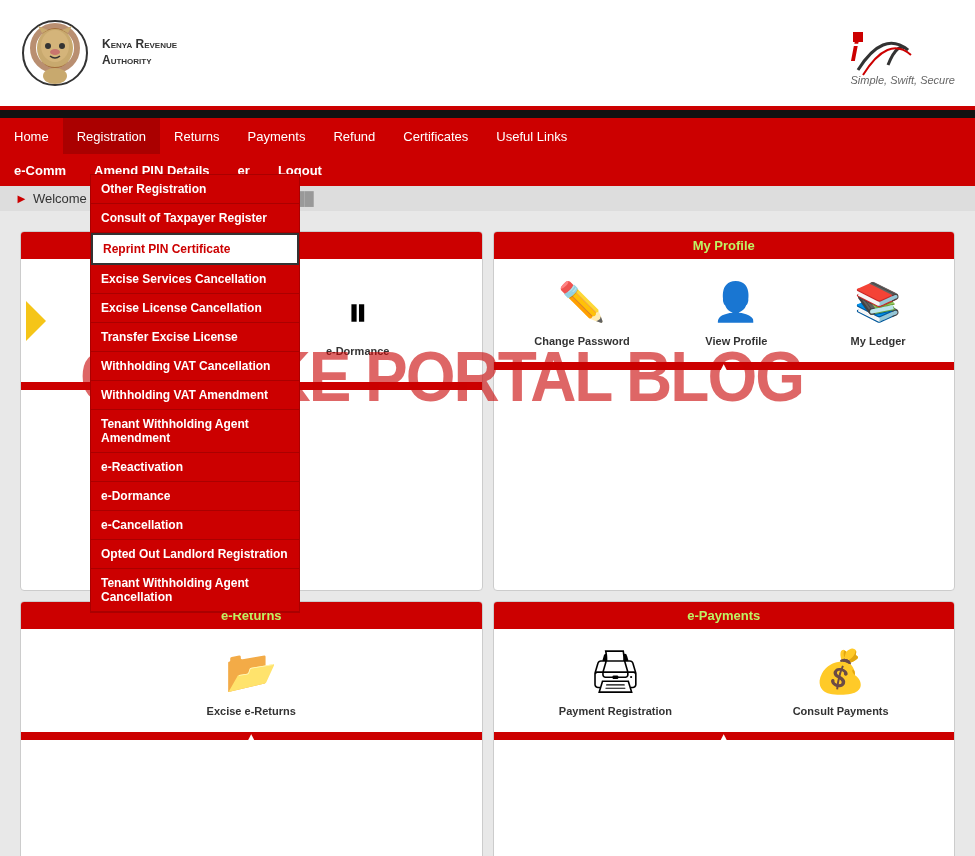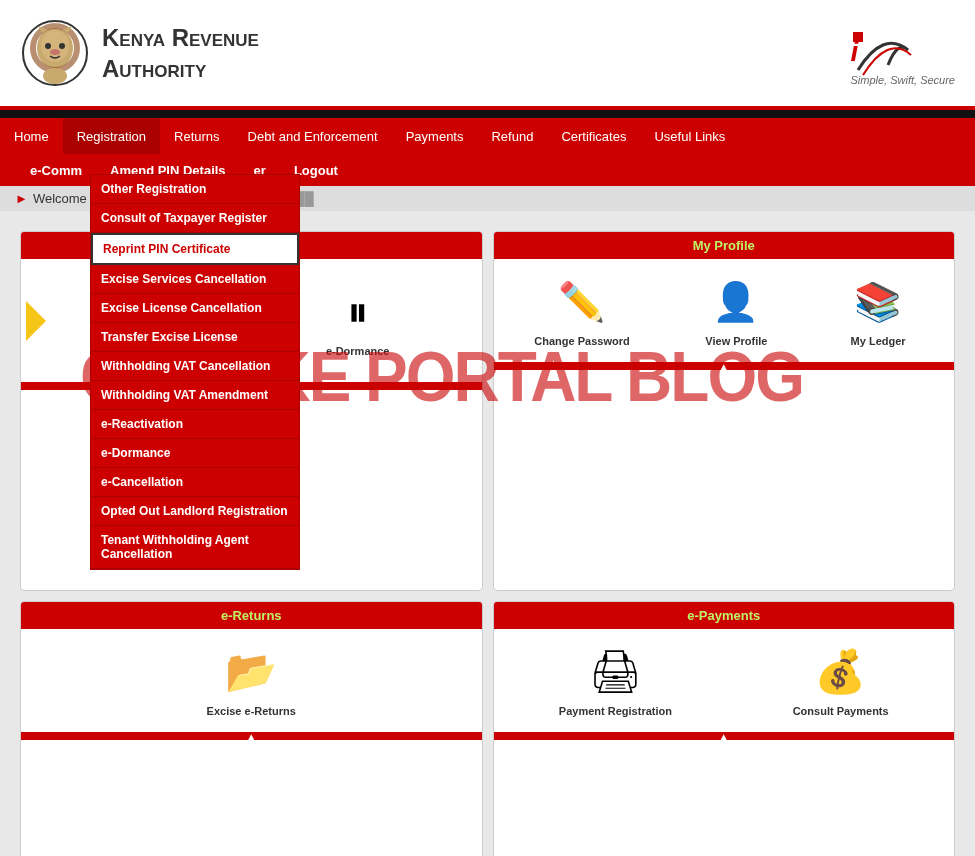--- a/index.html
+++ b/index.html
@@ -12,21 +12,21 @@
     .itax-logo { text-align: right; }
 
     
     .black-bar { background: #111; height: 8px; }
 
     
     nav { background: #c00; display: flex; align-items: center; height: 36px; position: relative; z-index: 100; }
     nav a { color: white; text-decoration: none; padding: 8px 14px; font-size: 13px; font-weight: normal; height: 36px; display: flex; align-items: center; white-space: nowrap; }
 
     
-    .nav2 { background: #c00; display: flex; align-items: center; height: 32px; padding-left: 16px; }
+    .nav2 { background: #c00; display: flex; align-items: center; height: 32px; padding-left: 0; }
     .nav2 a { color: white; text-decoration: none; padding: 0 14px; font-size: 13px; font-weight: bold; height: 32px; display: flex; align-items: center; }
 
     
     .dropdown-menu { position: absolute; top: 36px; left: 90px; background: #c00; width: 210px; z-index: 200; border: 1px solid #a00; margin-top: 20px; }
     .dropdown-menu a { color: white; text-decoration: none; display: block; padding: 7px 10px; font-size: 12px; font-weight: bold; border-bottom: 1px solid #a00; }
     .dropdown-menu a.highlighted { background: white; color: #c00; border: 2px solid #333; }
     .welcome-bar { background: #ddd; padding: 5px 15px; font-size: 13px; color: #333; display: flex; align-items: center; gap: 5px; }
     .welcome-bar .arrow { color: #c00; font-weight: bold; }
 
     
@@ -68,21 +68,21 @@
         <circle cx="28" cy="28" r="3" fill="#333"></circle>
         <circle cx="42" cy="28" r="3" fill="#333"></circle>
         <ellipse cx="35" cy="34" rx="5" ry="3" fill="#c8756e"></ellipse>
         <path d="M30 38 Q35 42 40 38" stroke="#333" stroke-width="1.5" fill="none"></path>
 
         <polygon points="22,15 18,8 28,12" fill="#c8a96e"></polygon>
         <polygon points="48,15 52,8 42,12" fill="#c8a96e"></polygon>
 
         <ellipse cx="35" cy="58" rx="12" ry="8" fill="#c8a96e"></ellipse>
       </svg>
-      <div style="font-size:24px;font-weight:bold;color:#333;line-height:1.3;font-variant:small-caps;">
+      <div style="font-size:12px;font-weight:bold;color:#333;line-height:1.3;font-variant:small-caps;">
         <div>Kenya Revenue</div>
         <div>Authority</div>
       </div>
     </div>
     <div class="itax-logo">
       <div style="display:flex;align-items:center;gap:0;">
         <div style="position:relative;">
           
           <span style="font-size:28px;color:#c00;font-style:italic;font-weight:900;position:relative;">
             <span style="position:absolute;top:-4px;left:3px;width:10px;height:10px;background:#c00;border-radius:50;"></span>
@@ -101,21 +101,20 @@
     </div>
   </div>
 
   <div class="black-bar"></div>
 
   <div class="nav-container">
     <nav>
       <a>Home</a>
       <a style="background:#a00;">Registration</a>
       <a>Returns</a>
-      <a>Debt and Enforcement</a>
       <a>Payments</a>
       <a>Refund</a>
       <a>Certificates</a>
       <a>Useful Links</a>
     </nav>
     <div class="nav2">
       <a>e-Comm</a>
       <a>Amend PIN Details</a>
       <a>er</a>
       <a>Logout</a>
@@ -123,20 +122,21 @@
 
     <div class="dropdown-menu">
       <a>Other Registration</a>
       <a>Consult of Taxpayer Register</a>
       <a class="highlighted">Reprint PIN Certificate</a>
       <a>Excise Services Cancellation</a>
       <a>Excise License Cancellation</a>
       <a>Transfer Excise License</a>
       <a>Withholding VAT Cancellation</a>
       <a>Withholding VAT Amendment</a>
+      <a>Tenant Withholding Agent Amendment</a>
       <a>e-Reactivation</a>
       <a>e-Dormance</a>
       <a>e-Cancellation</a>
       <a>Opted Out Landlord Registration</a>
       <a>Tenant Withholding Agent Cancellation</a>
     </div>
   </div>
 
   <div class="welcome-bar">
     <span class="arrow">►</span>

